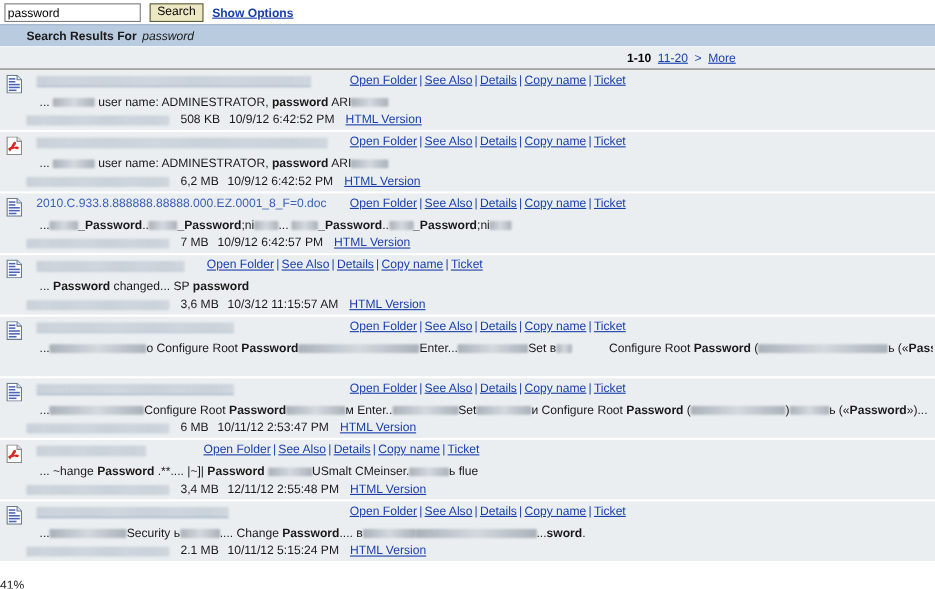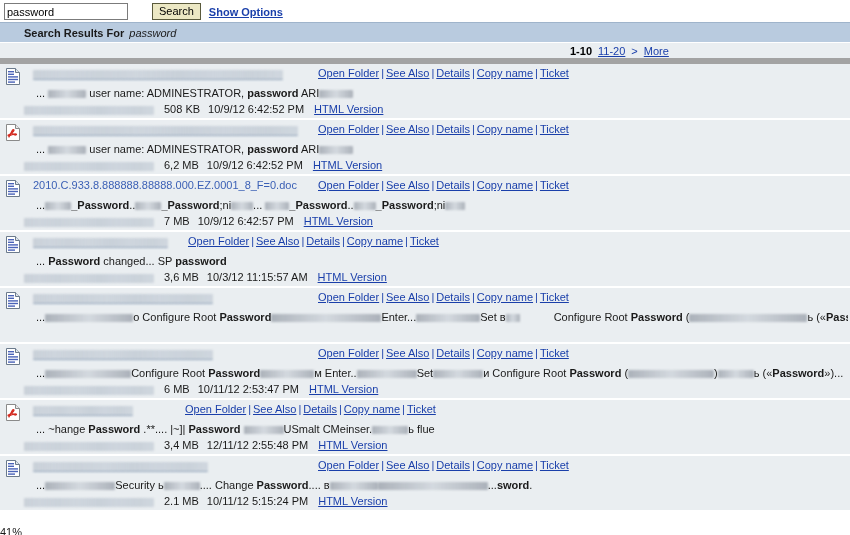--- a/index.html
+++ b/index.html
@@ -31,21 +31,21 @@
     border: 1px solid #7b7b7b;
     font-family: "Liberation Sans", sans-serif;
     font-size: 11px;
     color: #000;
     padding: 0 2px;
     box-sizing: content-box;
     background: #fff;
     outline: none;
   }
   .search-button {
-    margin-left: 24px;
+    margin-left: 8px;
     height: 17px;
     padding: 0 6px;
     background: #ece8c4;
     border: 1px solid #5a5a3c;
     font-family: "Liberation Sans", sans-serif;
     font-size: 11px;
     font-weight: 400;
     color: #000;
     cursor: pointer;
     line-height: 15px;
@@ -84,21 +84,21 @@
 
   
   .pager-bar {
     background: #eaeef1;
     height: 21px;
     display: flex;
     align-items: center;
     justify-content: flex-start;
     padding-left: 570px;
     box-sizing: border-box;
-    border-bottom: 6px solid #a3a3a3;
+    border-bottom: 2px solid #a3a3a3;
   }
   .pager-current {
     font-weight: bold;
     font-size: 11px;
     color: #000;
     margin-right: 6px;
   }
   .pager-link {
     color: #1a3faa;
     text-decoration: underline;

